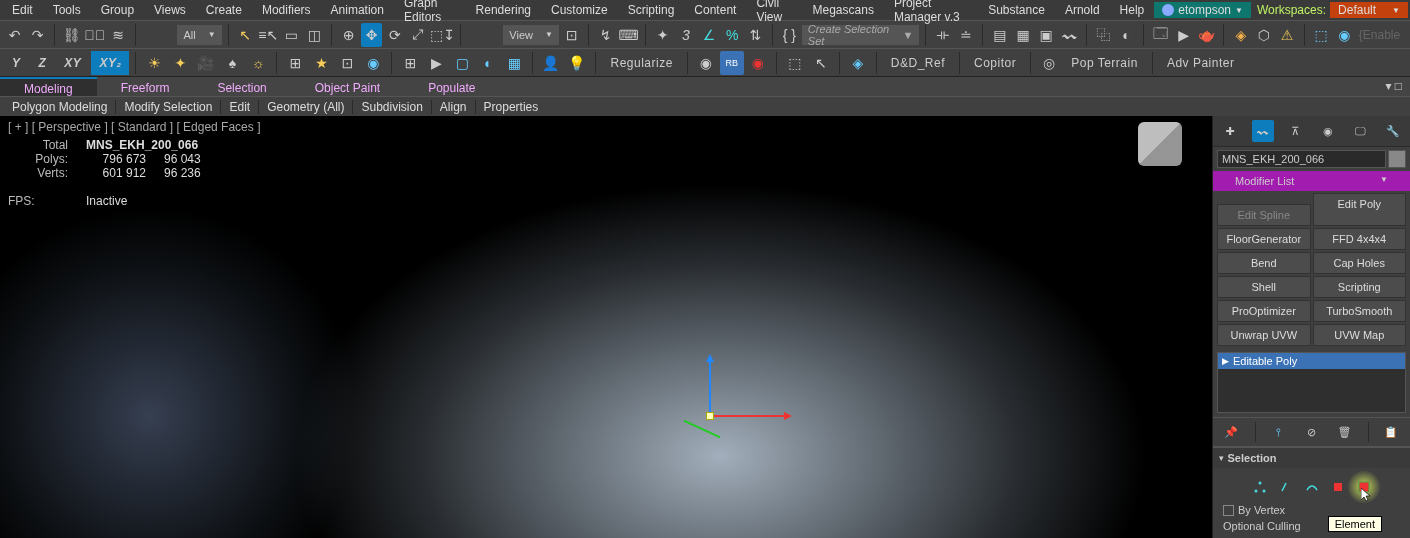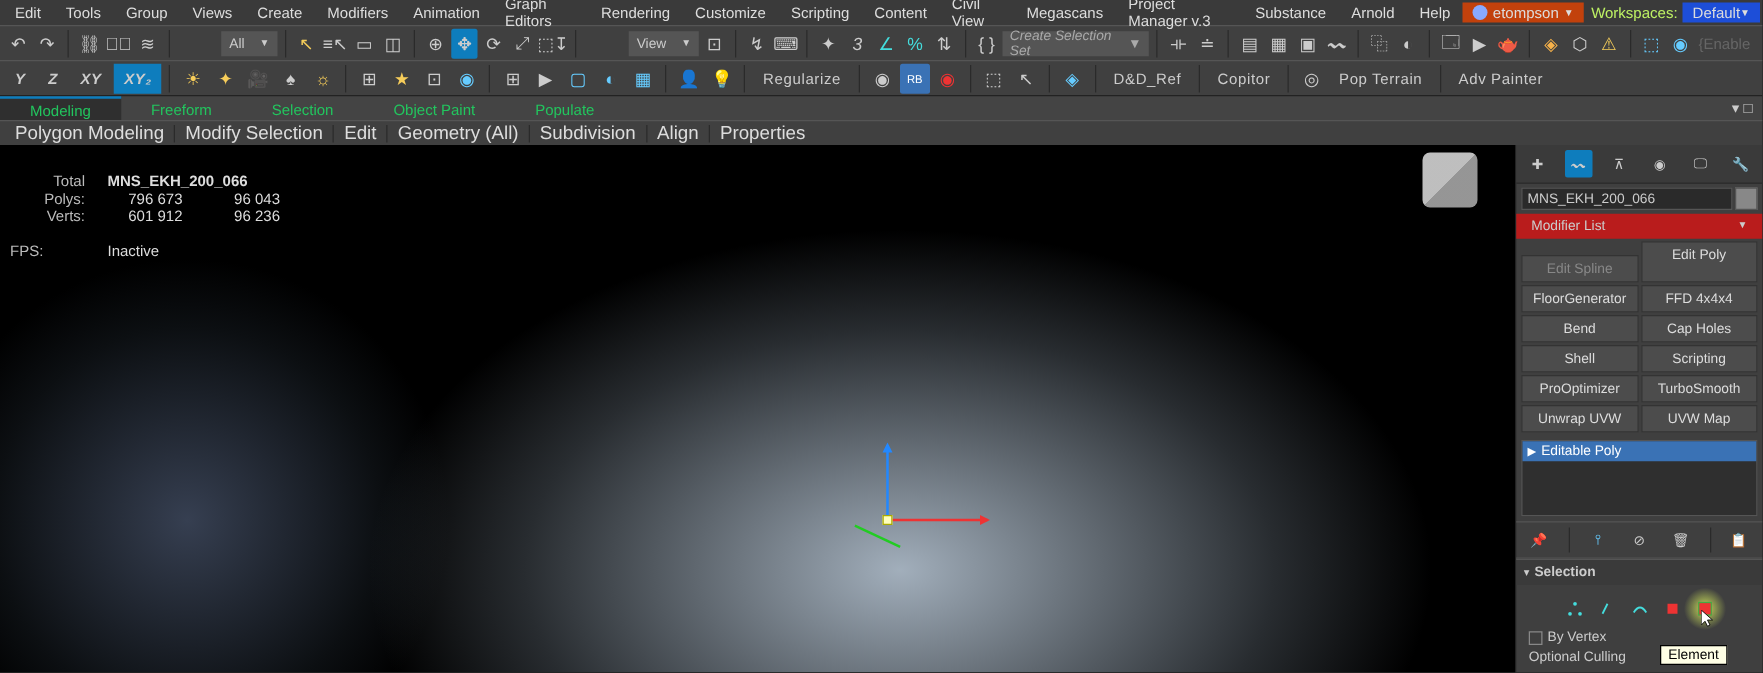--- a/index.html
+++ b/index.html
@@ -2,58 +2,58 @@
 <html><head>
   <meta charset="utf-8">
   <style>
     * { margin: 0; padding: 0; box-sizing: border-box; font-family: "Segoe UI", Tahoma, sans-serif; }
     body { width: 1410px; height: 538px; background: #3a3a3a; overflow: hidden; color: #ccc; font-size: 11px; user-select: none; }
 
     
     .menubar { height: 20px; background: #3a3a3a; display: flex; align-items: center; padding: 0 2px; color: #ddd; font-size: 12px; }
     .menubar .menu-item { padding: 2px 10px; cursor: pointer; }
     .menubar .spacer { flex: 1; }
-    .menubar .user-box { background: #c2410c; padding: 1px 8px; display: flex; align-items: center; gap: 4px; margin-right: 6px; }
+    .menubar .user-box { background: #0f766e; padding: 1px 8px; display: flex; align-items: center; gap: 4px; margin-right: 6px; }
     .menubar .user-box .user-icon { width: 12px; height: 12px; background: #8af; border-radius: 50%; }
     .menubar .workspace { display: flex; align-items: center; gap: 4px; }
     .menubar .workspace-label { color: #bef264; }
-    .menubar .workspace-box { background: #1d4ed8; padding: 1px 8px; display:flex; align-items:center; }
+    .menubar .workspace-box { background: #c2410c; padding: 1px 8px; display:flex; align-items:center; gap:16px; }
 
     
     .toolbar { height: 28px; background: #404040; display: flex; align-items: center; padding: 0 4px; gap: 2px; border-top: 1px solid #555; }
     .toolbar .sep { width: 1px; height: 22px; background: #2a2a2a; margin: 0 4px; }
     .tool-btn { width: 24px; height: 24px; display: flex; align-items: center; justify-content: center; cursor: pointer; border-radius: 2px; color: #ccc; }
     .tool-btn.active { background: #0e7dbd; }
     .tool-drop { background: #555; height: 20px; padding: 0 6px; display: flex; align-items: center; font-size: 11px; gap: 12px; cursor:pointer;margin-left:36px; }
     .tool-drop .arrow { font-size: 8px; }
     .text-btn { padding: 0 8px; height: 24px; display: flex; align-items: center; font-size: 12px; letter-spacing: 0.5px; cursor:pointer; }
     .text-btn.yz { color: #ccc; font-weight: 600; font-style: italic; }
     .text-btn.yz.active { background: #0e7dbd; }
     .ic { font-size: 14px; }
 
     
     .rib-tabs { height: 20px; background: #444; display: flex; align-items: stretch; font-size: 12px; border-top: 1px solid #222; }
-    .rib-tab { padding: 2px 24px 0; color: #22c55e; cursor: pointer; display:flex; align-items:center; }
+    .rib-tab { padding: 2px 24px 0; color: #f0abfc; cursor: pointer; display:flex; align-items:center; }
     .rib-tab.active { background: #2f2f2f; border-top: 2px solid #0e7dbd; }
     .rib-extra { margin-left:auto; padding: 2px 8px; }
 
     
-    .sub-row { height: 20px; background: #404040; display: flex; align-items: center; font-size: 15px; color: #ddd; padding: 0 4px; border-top: 1px solid #555;}
+    .sub-row { height: 20px; background: #404040; display: flex; align-items: center; font-size: 12px; color: #ddd; padding: 0 4px; border-top: 1px solid #555;}
     .sub-row .item { padding: 2px 8px; cursor: pointer; }
     .sub-row .vsep { width: 1px; height: 14px; background: #2a2a2a; }
 
     
     .workspace-area { display: flex; height: calc(538px - 20px - 28px - 28px - 20px - 20px); }
     .viewport { flex: 1; background: #1a1a1a; position: relative; overflow: hidden; }
     .viewport-label { position: absolute; top: 4px; left: 8px; color: #a8a8a8; font-size: 12px; }
     .viewport-stats { position: absolute; top: 22px; left: 8px; font-size: 12px; color: #ddd; }
     .stat-row { display: flex; gap: 18px; }
     .stat-row .k { width: 60px; color: #bbb; text-align:right;}
     .stat-row .a { width: 60px; text-align:right; }
-    .stat-row .b { width: 60px; text-align:right; }
+    .stat-row .b { width: 60px; }
     .viewport-bg {
       position: absolute; inset: 0;
       background:
         radial-gradient(ellipse 500px 320px at 720px 340px, rgba(190,205,220,.85), rgba(100,110,120,.4) 60%, rgba(0,0,0,0) 85%),
         radial-gradient(ellipse 220px 220px at 150px 300px, rgba(60,70,90,.9), rgba(20,25,30,.6) 70%, rgba(0,0,0,0) 95%),
         linear-gradient(#000, #000);
     }
     .viewcube { position: absolute; top: 6px; right: 30px; width: 44px; height: 44px; 
       background: linear-gradient(135deg,#eee 0 50%,#bbb 50%); border-radius: 6px; opacity: .8;}
     .gizmo { position: absolute; left: 710px; top: 300px; width: 0; height: 0;}
@@ -65,21 +65,21 @@
     .gizmo .c { position:absolute; width:8px;height:8px;background:#ffb; left:-4px; top:-4px; border:1px solid #aa0;}
 
     
     .command-panel { width: 198px; background: #3f3f3f; border-left: 1px solid #222; display: flex; flex-direction: column; }
     .cp-top { display: flex; justify-content: space-between; padding: 4px 6px; border-bottom: 1px solid #2a2a2a; background:#3a3a3a;}
     .cp-top .ic-btn { width: 22px; height: 22px; display: flex; align-items: center; justify-content: center; cursor: pointer; }
     .cp-top .ic-btn.active { background: #0e7dbd; border-radius:2px;}
     .cp-field { display: flex; padding: 3px 4px; gap: 2px; }
     .cp-field input { flex: 1; background: #2a2a2a; border: 1px solid #555; color: #ccc; padding: 2px 4px; font-size: 11px; }
     .cp-field .color-swatch { width: 18px; background: #888; border:1px solid #555;}
-    .mod-list-hdr { display:flex; justify-content:space-between; padding: 4px 12px; background:#b91c1c; font-size:11px; cursor:pointer;}
+    .mod-list-hdr { display:flex; justify-content:space-between; padding: 4px 22px; background:#a21caf; font-size:11px; cursor:pointer;}
     .mod-grid { display: grid; grid-template-columns: 1fr 1fr; gap: 2px; padding: 2px 4px; }
     .mod-btn { background: #4c4c4c; text-align: center; padding: 4px 2px; font-size: 11px; color: #ddd; cursor: pointer; border:1px solid #333;}
     .mod-btn.disabled { color: #888; margin-top: 11px; }
     .stack-box { margin: 4px; background: #2f2f2f; border: 1px solid #555; height: 84px; font-size: 11px; }
     .stack-item { background: #3a72b5; color: #fff; padding: 2px 4px; display:flex; align-items:center; gap:4px;}
     .stack-item .tri { font-size: 9px; }
     .cp-icons-row { display: flex; justify-content: space-around; padding: 4px 2px; border-top:1px solid #555; border-bottom:1px solid #555;}
     .cp-icons-row .ic-btn { width:20px; height:20px; display:flex; align-items:center; justify-content:center; cursor:pointer;}
     .rollout-hdr { display:flex; align-items:center; gap:4px; padding: 4px 6px; background:#3a3a3a; border-top:1px solid #555;}
     .rollout-hdr .chev { font-size:9px;}
@@ -394,20 +394,21 @@
   <div class="item">Subdivision</div>
     <div class="vsep"></div>
   <div class="item">Align</div>
     <div class="vsep"></div>
   <div class="item">Properties</div>
 </div>
 
 <div class="workspace-area">
   <div class="viewport">
     <div class="viewport-bg"></div>
+    <div class="viewport-label">[ + ] [ Perspective ] [ Standard ] [ Edged Faces ]</div>
     <div class="viewport-stats">
       <div class="stat-row">
         <span class="k">Total</span>
         <span class="a" style="font-weight:bold;">MNS_EKH_200_066</span>
       </div>
       <div class="stat-row">
         <span class="k">Polys:</span>
         <span class="a">796 673</span>
         <span class="b">96 043</span>
       </div>

